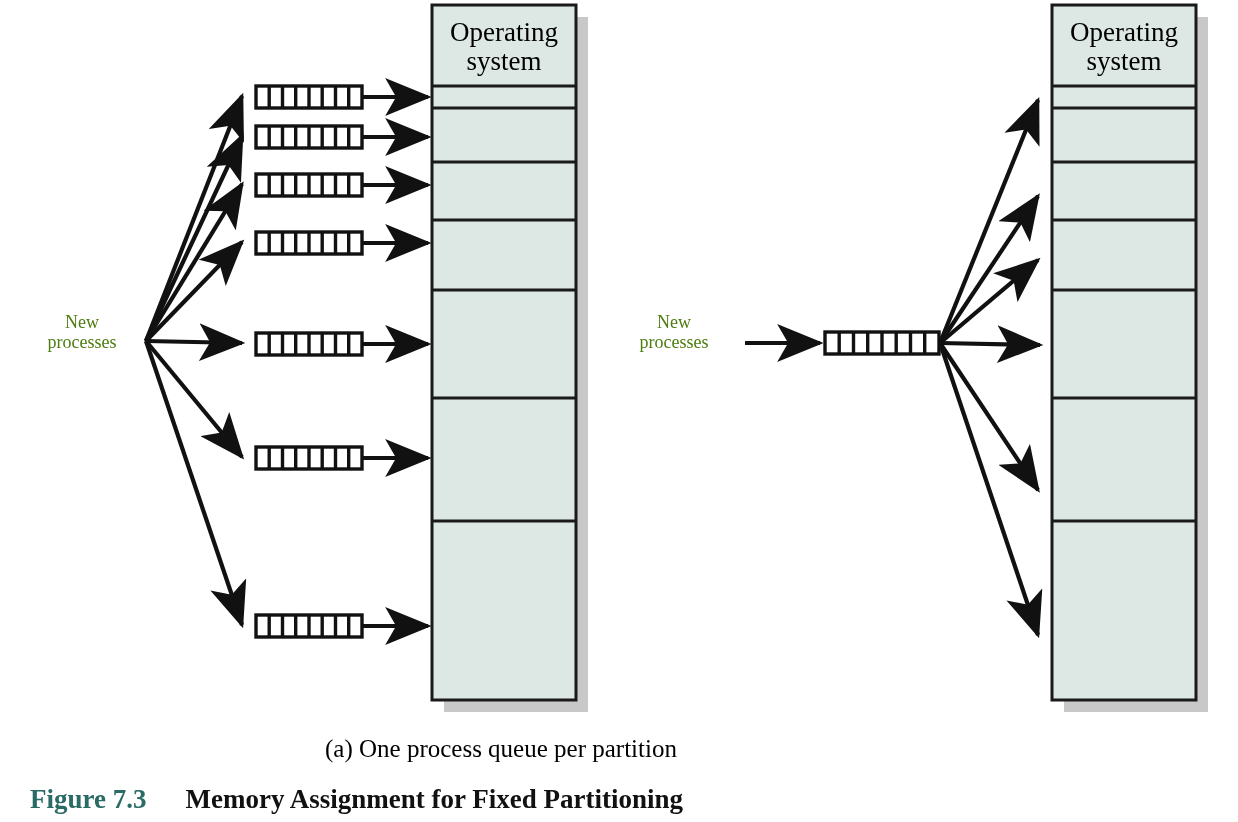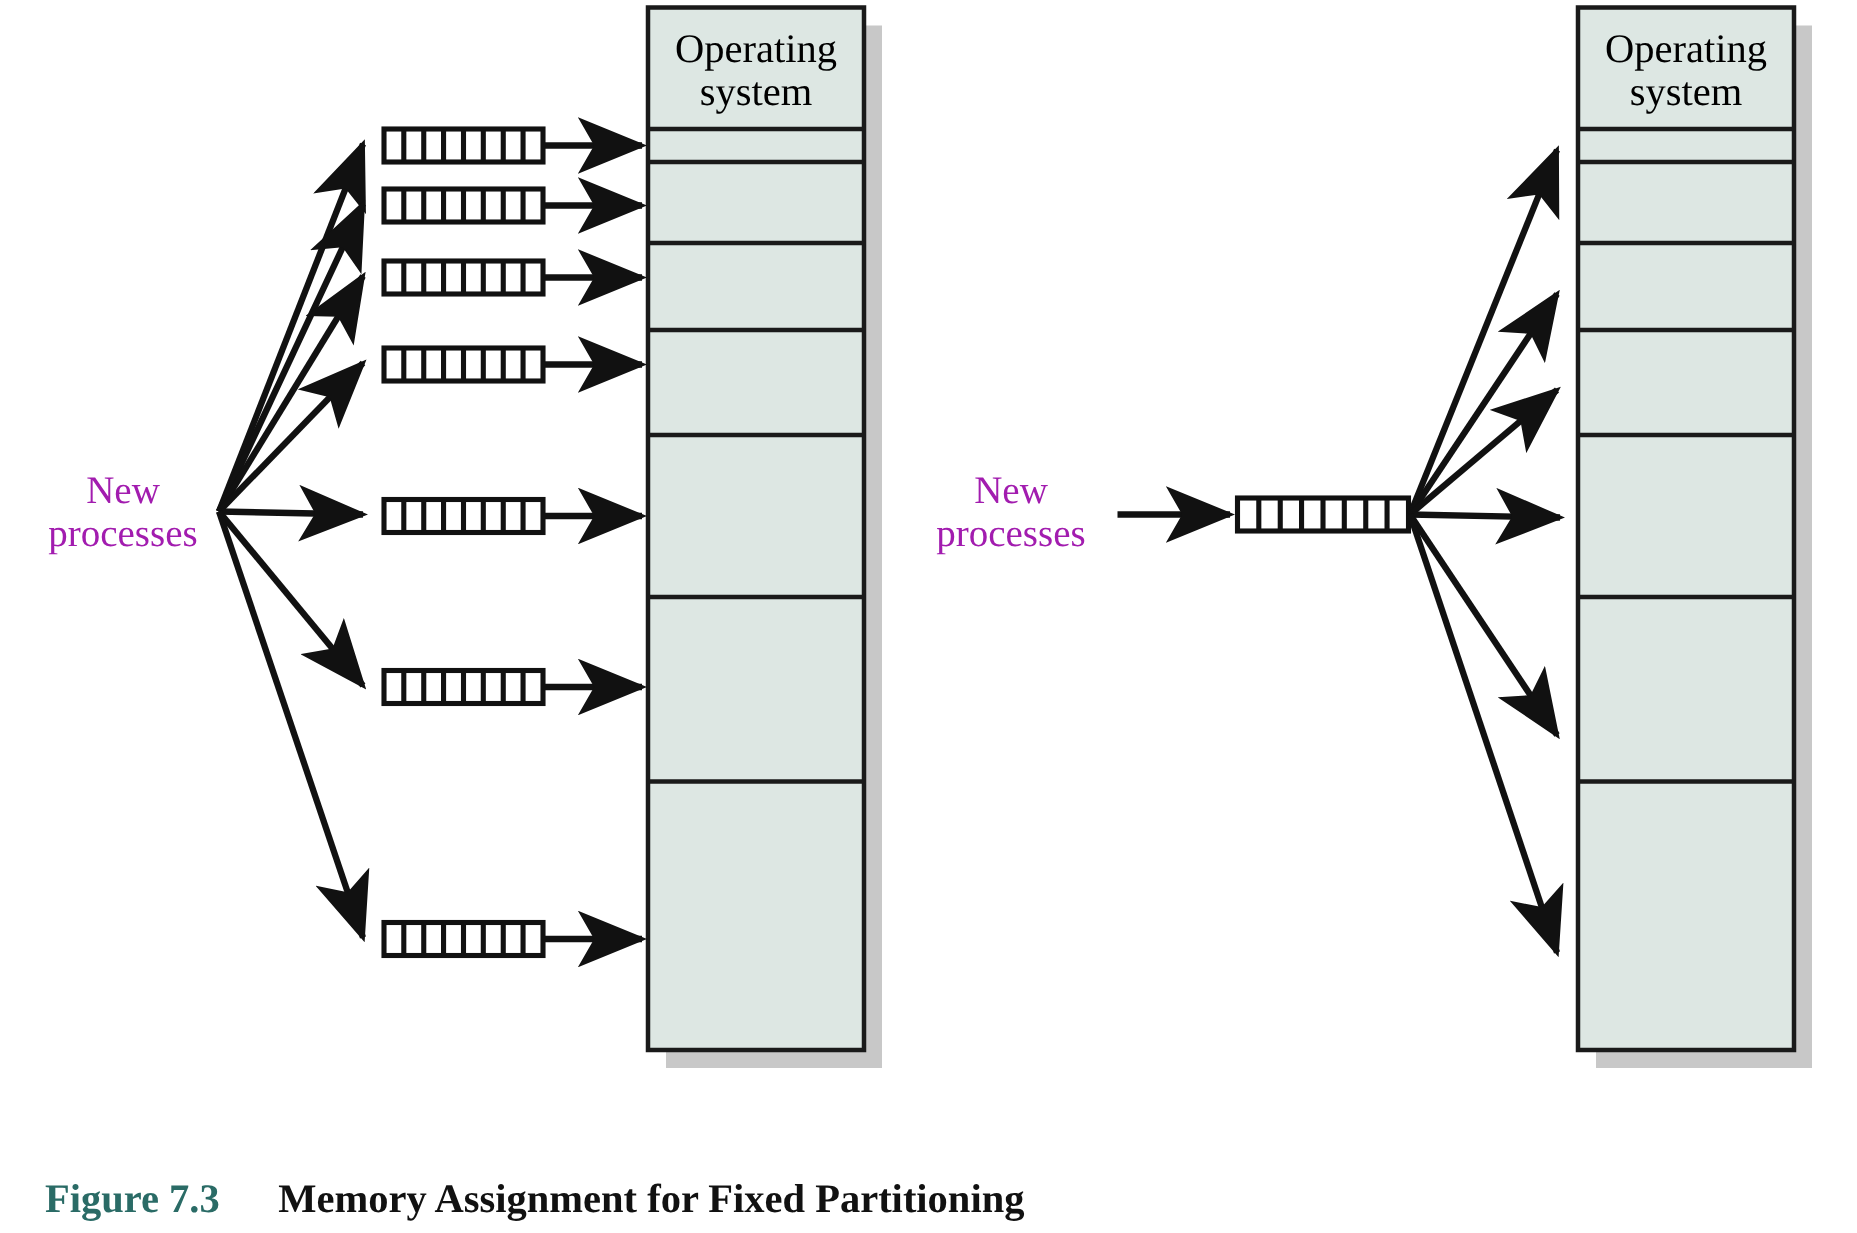--- a/index.html
+++ b/index.html
@@ -31,23 +31,23 @@
     font-family: "Liberation Serif", serif;
     font-size: 27px;
     line-height: 1.08;
     color: #000;
     pointer-events: none;
   }
   .new-proc-label {
     position: absolute;
     text-align: center;
     font-family: "Liberation Serif", serif;
-    font-size: 26px;
+    font-size: 18px;
     line-height: 1.1;
-    color: #a21caf;
+    color: #4d7c0f;
   }
   .panel-caption {
     position: absolute;
     font-family: "Liberation Serif", serif;
     font-size: 25px;
     color: #000;
     white-space: nowrap;
   }
   .figure-caption {
     position: absolute;
@@ -257,18 +257,19 @@
   <div class="mem-label" style="left:1052px; top:18px; width:144px;">
     <div>Operating</div>
     <div>system</div>
   </div>
 
   <div class="new-proc-label" style="left:610px; top:313px; width:128px;">
     <div>New</div>
     <div>processes</div>
   </div>
 
+  <div class="panel-caption" style="left:325px; top:735px;">(a) One process queue per partition</div>
 
   <div class="figure-caption">
     <span class="fig-num">Figure 7.3</span><span class="fig-title">Memory Assignment for Fixed Partitioning</span>
   </div>
 
 </div>
 
 </body></html>

